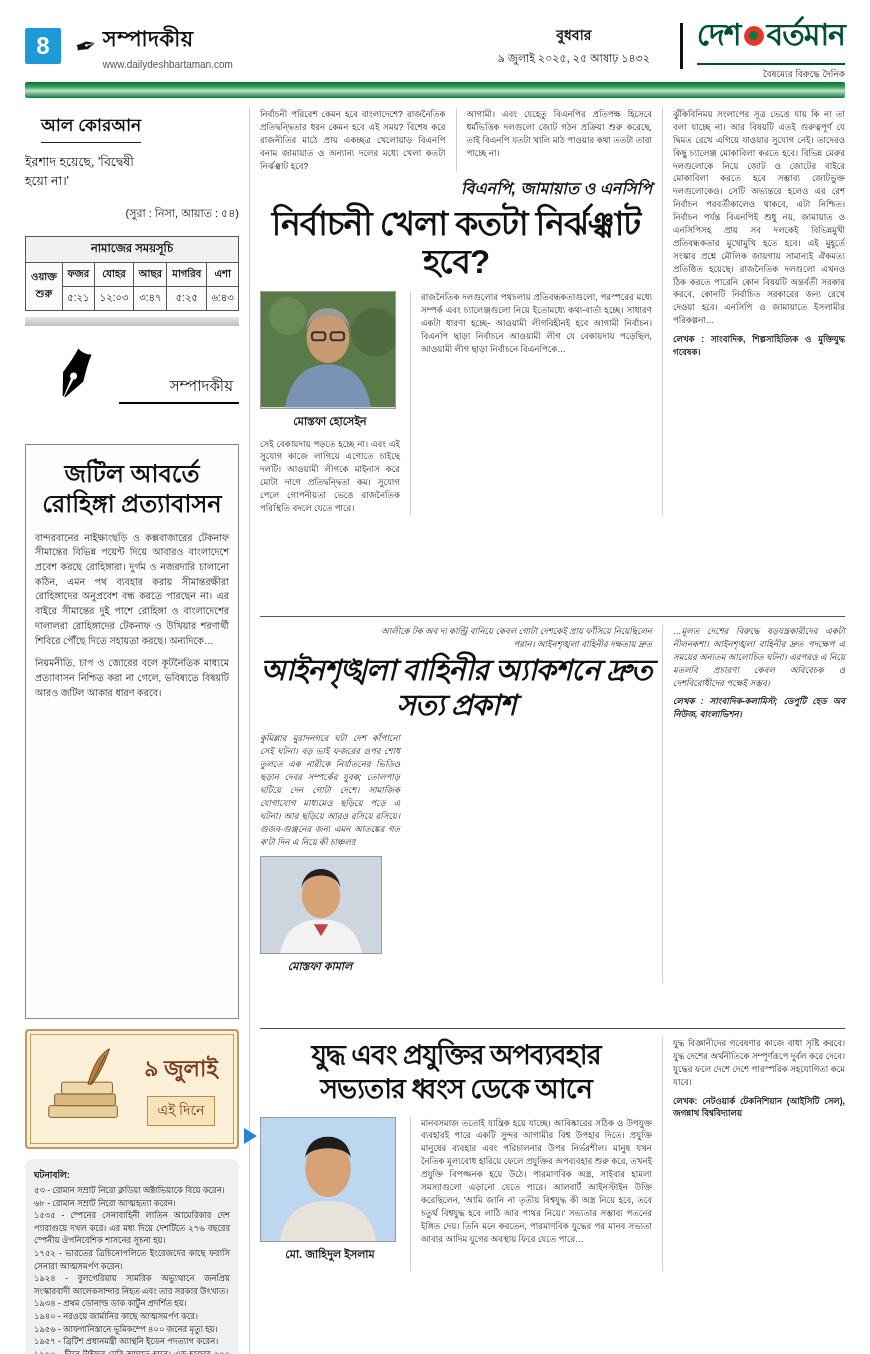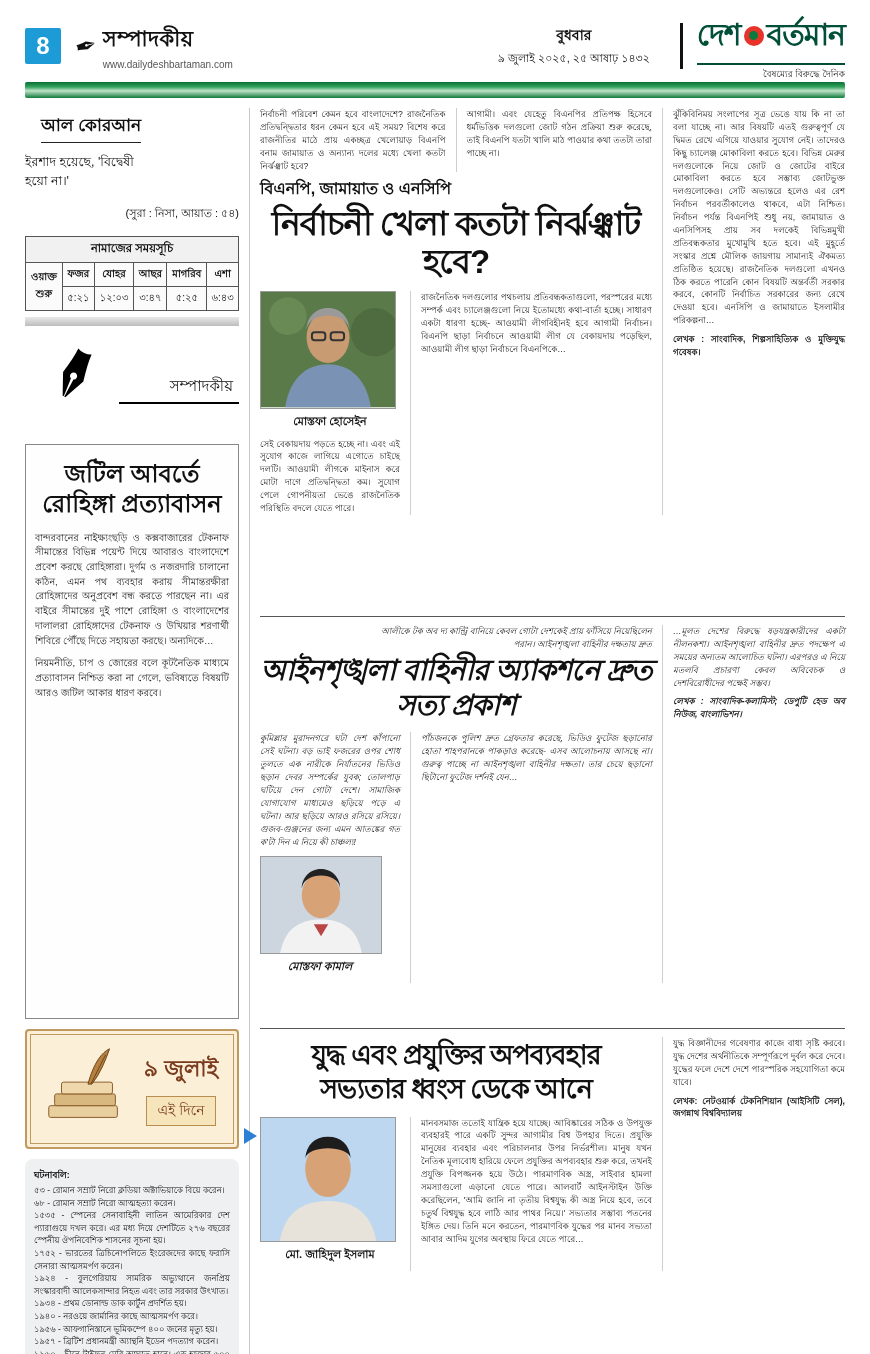--- a/index.html
+++ b/index.html
@@ -42,35 +42,35 @@
   table.prayer .ttl{font-weight:bold;font-size:11.5px;background:#f1f1f1;}
   .prayer-strip{height:9px;margin-top:6px;background:linear-gradient(180deg,#e9e9e9,#bdbdbd);}
   .edit-illus{position:relative;height:108px;margin-top:10px;}
   .edit-illus .bigpen{position:absolute;left:18px;top:-4px;font-size:72px;transform:rotate(115deg);color:#000;}
   .edit-illus .lbl{position:absolute;right:6px;top:38px;font-size:15px;}
   .edit-illus .rule{position:absolute;right:0;top:66px;width:120px;height:2px;background:#000;}
   .edit-box{border:1px solid #888;padding:10px 9px;height:575px;box-sizing:border-box;background:#fefefe;}
   .edit-box h1{font-size:24px;line-height:1.25;text-align:center;font-weight:bold;margin:4px 0 12px;}
   .edit-box p{font-size:9.5px;line-height:1.55;text-align:justify;margin:0 0 8px;}
   .thisday{margin-top:10px;height:120px;background:#fbf0d7;border:2px solid #c09a5e;border-radius:4px;
-    box-shadow:inset 0 0 0 3px #fbf0d7,inset 0 0 0 4px #c09a5e;display:flex;align-items:center;box-sizing:border-box;padding:6px 10px;}
+    box-shadow:inset 0 0 0 3px #fbf0d7,inset 0 0 0 4px #c09a5e;display:flex;align-items:center;box-sizing:border-box;padding:6px 10px;font-family:Liberation Serif, serif;}
   .thisday .art{width:98px;height:92px;flex:0 0 98px;}
   .thisday .tx{flex:1;text-align:center;}
   .thisday .d1{font-size:22px;font-weight:bold;color:#7a3b1e;}
   .thisday .d2{font-size:14px;color:#7a3b1e;border:1px solid #b98d4f;display:inline-block;padding:2px 10px;margin-top:8px;background:#f6e4bb;}
   .events{margin-top:10px;background:#eef0f2;border-radius:8px;padding:8px 9px;font-size:8.4px;line-height:1.5;}
   .events .lb{font-weight:bold;font-size:9px;margin:2px 0;}
   .events div{text-align:justify;}
   
   .art-sec{position:relative;}
   .cols{display:flex;}
   .cols>*{min-width:0;}
   .gut{padding-left:10px;border-left:1px solid #cfcfcf;margin-left:10px;}
   .bodytxt{font-size:8.6px;line-height:1.5;text-align:justify;color:#1b1b1b;}
-  .kicker{text-align:left;font-size:16px;font-weight:bold;margin:4px 0 2px;}
+  .kicker{text-align:right;font-size:16px;font-weight:bold;margin:4px 0 2px;font-style:italic;}
   .headline1{text-align:center;font-size:33px;font-weight:bold;letter-spacing:-1px;line-height:1.15;margin:2px 0 10px;}
   .headline2{text-align:center;font-size:29px;font-weight:bold;letter-spacing:-1px;line-height:1.2;margin:2px 0 10px;}
   .headline3{text-align:center;font-size:27px;font-weight:bold;letter-spacing:-1px;line-height:1.25;margin:2px 0 10px;}
   .pre-right{font-size:8.6px;line-height:1.5;text-align:right;color:#222;}
   .photo{width:134px;border:1px solid #999;display:block;}
   .caption{font-size:11px;font-weight:bold;text-align:center;margin:4px 0 6px;}
   .credit{font-weight:bold;margin-top:6px;}
   .sec-divider{border:none;border-top:1px solid #555;margin:8px 0;}
   .left-zone{width:392px;flex:0 0 392px;}
   .right-zone{flex:1;}
@@ -234,21 +234,20 @@
                 <div class="bodytxt">কুমিল্লার মুরাদনগরে ঘটা দেশ কাঁপানো সেই ঘটনা। বড় ভাই ফজরের ওপর শোধ তুলতে এক নারীকে নির্যাতনের ভিডিও ছড়ান দেবর সম্পর্কের যুবক; তোলপাড় ঘটিয়ে দেন গোটা দেশে। সামাজিক যোগাযোগ মাধ্যমেও ছড়িয়ে পড়ে এ ঘটনা। আর ছড়িয়ে আরও রসিয়ে রসিয়ে। গুজব-গুঞ্জনের জন্য এমন আতঙ্কের গত ক'টা দিন এ নিয়ে কী চাঞ্চল্য!</div>
                 <svg class="photo" style="width:120px;margin-top:8px;" viewBox="0 0 100 80">
                   <rect width="100" height="80" fill="#cdd5de"></rect>
                   <path d="M16 80 C20 58 34 52 50 52 C66 52 80 58 84 80 Z" fill="#f2f2f2"></path>
                   <path d="M44 56 L50 66 L56 56 Z" fill="#b44"></path>
                   <ellipse cx="50" cy="32" rx="16" ry="19" fill="#d8a277"></ellipse>
                   <path d="M34 26 C36 12 64 12 66 26 C66 18 60 10 50 10 C40 10 34 18 34 26 Z" fill="#222"></path>
                 </svg>
                 <div class="caption" style="width:120px;">মোস্তফা কামাল</div>
               </div>
-              <div class="bodytxt gut" style="flex:1">পাঁচজনকে পুলিশ দ্রুত গ্রেফতার করেছে, ভিডিও ফুটেজ ছড়ানোর হোতা শাহপরানকে পাকড়াও করেছে- এসব আলোচনায় আসছে না। গুরুত্ব পাচ্ছে না আইনশৃঙ্খলা বাহিনীর দক্ষতা। তার চেয়ে ছড়ানো ছিটানো ফুটেজ দর্শনই যেন…</div>
             </div>
           </div>
           <div class="right-zone gut">
             <div class="bodytxt">…মূলত দেশের বিরুদ্ধে ষড়যন্ত্রকারীদের একটা নীলনকশা। আইনশৃঙ্খলা বাহিনীর দ্রুত পদক্ষেপ এ সময়ের অন্যতম আলোচিত ঘটনা। এরপরও এ নিয়ে মতলবি প্রচারণা কেবল অবিবেচক ও দেশবিরোধীদের পক্ষেই সম্ভব।</div>
             <div class="bodytxt credit">লেখক : সাংবাদিক-কলামিস্ট; ডেপুটি হেড অব নিউজ, বাংলাভিশন।</div>
           </div>
         </div>
       </section>
 
       <hr class="sec-divider">

